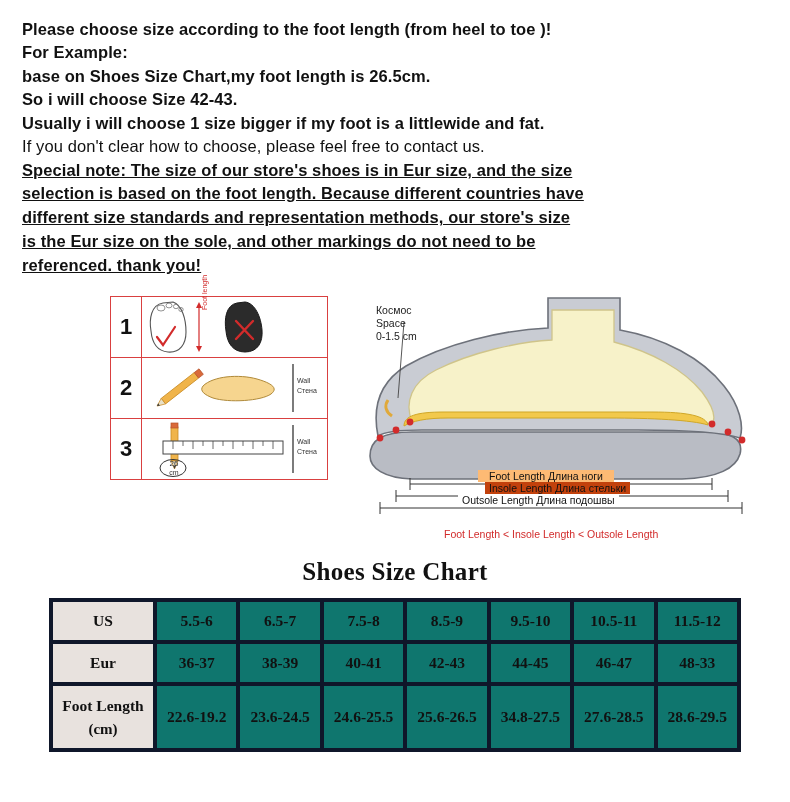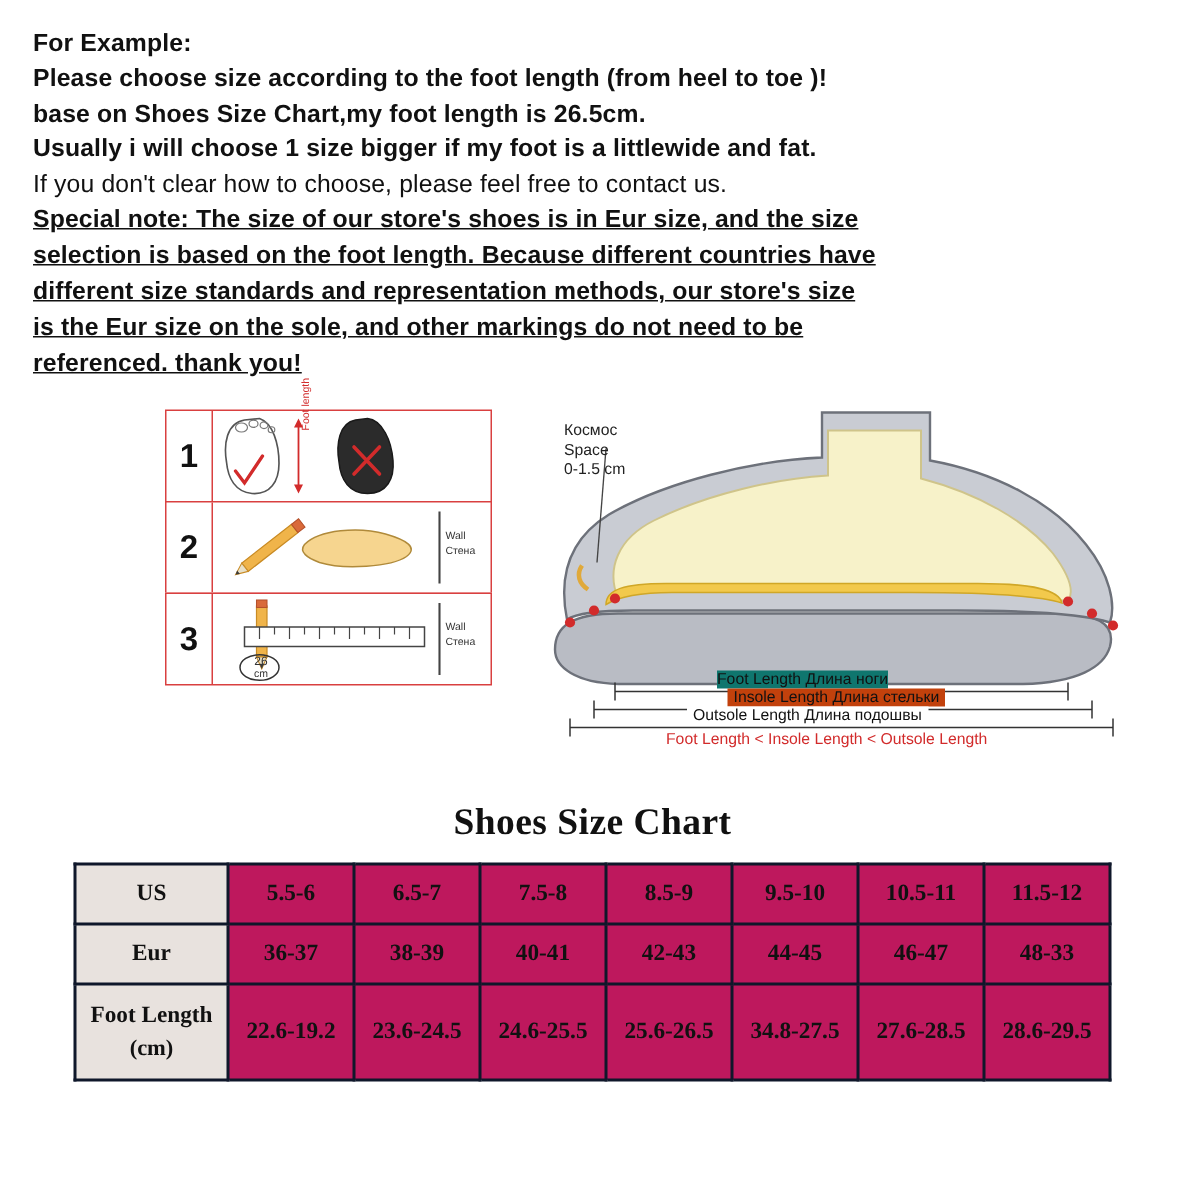--- a/index.html
+++ b/index.html
@@ -102,20 +102,21 @@
     font-size: 10.5px;
     color: #111;
     white-space: nowrap;
   }
   .redlabel {
     position: absolute;
     font-size: 10.5px;
     color: #d22b2b;
     white-space: nowrap;
     font-weight: 500;
+    margin-top: 18px;
   }
 
   
   .chart-title {
     text-align: center;
     font-family: "Liberation Serif", serif;
     font-weight: bold;
     font-size: 25px;
     margin-top: 2px;
     margin-bottom: 12px;
@@ -123,53 +124,54 @@
   }
   table.size-chart {
     border-collapse: collapse;
     margin: 0 auto;
     width: 692px;
     font-family: "Liberation Serif", serif;
     font-size: 15.5px;
     table-layout: fixed;
   }
   table.size-chart td {
-    border: 2px solid #0f172a;
+    border: 4px solid #0f172a;
     text-align: center;
     height: 36px;
     font-weight: bold;
     color: #111;
   }
   table.size-chart td.head {
     background: #e8e2de;
     width: 98px;
   }
   table.size-chart td.val {
-    background: #be185d;
+    background: #0f766e;
   }
   table.size-chart tr.tall td {
     height: 60px;
   }
   .fl-head {
     line-height: 1.5;
   }
   .fl-head .cm {
     display: block;
     font-size: 15px;
   }
 </style>
 </head>
 <body>
 
 <div class="page">
 
   <div class="intro">
+    <div class="line bold">Please choose size according to the foot length (from heel to toe )!</div>
     <div class="line bold">For Example:</div>
-    <div class="line bold">Please choose size according to the foot length (from heel to toe )!</div>
     <div class="line bold">base on Shoes Size Chart,my foot length is 26.5cm.</div>
+    <div class="line bold">So i will choose Size 42-43.</div>
     <div class="line bold">Usually i will choose 1 size bigger if my foot is a littlewide and fat.</div>
     <div class="line normal">If you don't clear how to choose, please feel free to contact us.</div>
     <div class="note-block">
       <div class="line"><span>Special note: The size of our store's shoes is in Eur size, and the size</span></div>
       <div class="line"><span>selection is based on the foot length. Because different countries have</span></div>
       <div class="line"><span>different size standards and representation methods, our store's size</span></div>
       <div class="line"><span>is the Eur size on the sole, and other markings do not need to be</span></div>
       <div class="line"><span>referenced. thank you!</span></div>
     </div>
   </div>
@@ -309,21 +311,21 @@
           <line x1="390" y1="216" x2="390" y2="228"></line>
         </g>
       </svg>
 
       <div class="kosmos">
         <div>Космос</div>
         <div>Space</div>
         <div>0-1.5 cm</div>
       </div>
 
-      <div class="dimlabel" style="left:126px; top:184px; background:#0f766e; padding:0 0;">Foot Length  Длина ноги</div>
+      <div class="dimlabel" style="left:126px; top:184px; background:#fdba74; padding:0 11px;">Foot Length  Длина ноги</div>
       <div class="dimlabel" style="left:133px; top:196px; background:#c2410c; padding:0 4px;">Insole Length  Длина стельки</div>
       <div class="dimlabel" style="left:106px; top:208px; background:#fff; padding:0 4px;">Outsole Length  Длина подошвы</div>
       <div class="redlabel" style="left:92px; top:224px;">Foot Length &lt; Insole Length &lt; Outsole Length</div>
     </div>
   </div>
 
   <div class="chart-title">Shoes Size Chart</div>
 
   <table class="size-chart">
     <tbody>

